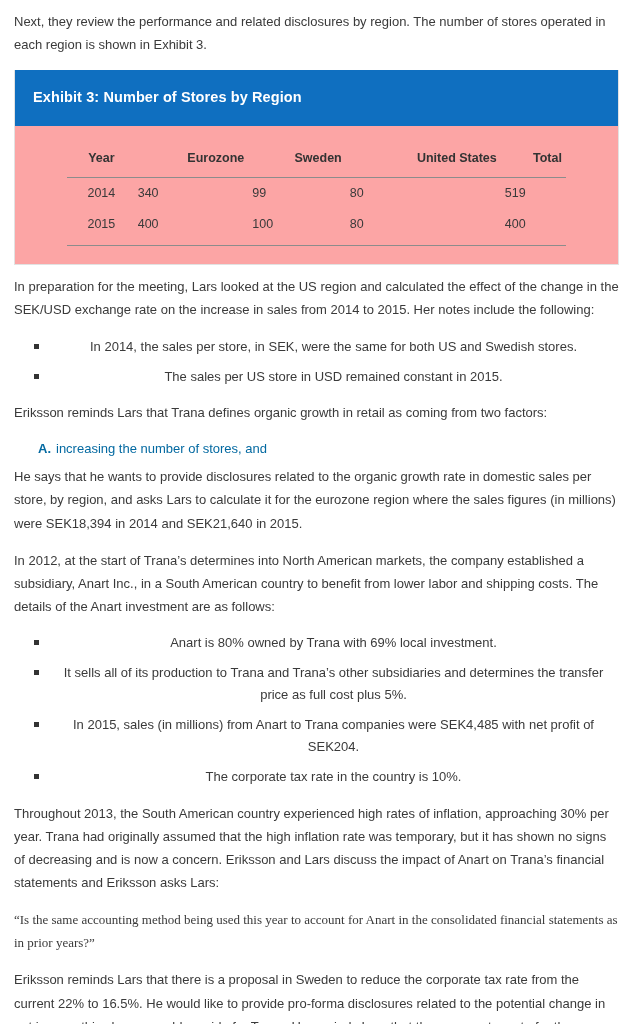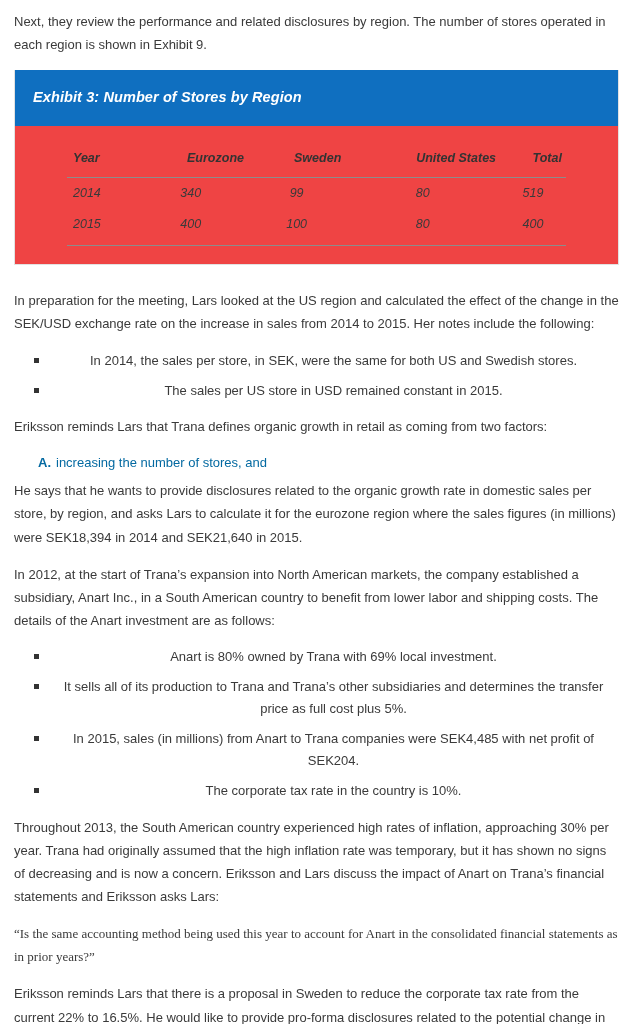--- a/index.html
+++ b/index.html
@@ -20,25 +20,24 @@
     padding: 10px 14px 18px 14px;
     background: #ffffff;
   }
   p.para {
     margin: 0 0 14px 0;
     font-size: 13px;
     line-height: 1.78;
     color: #3a3a3a;
   }
   .exhibit {
-    margin: 14px 0 24px 0;
+    margin: 14px 0 10px 0;
     border: 1px solid #e2e2e2;
     border-top: none;
-    background: #ef4444;
-    font-style: italic;
+    background: #fca5a5;
   }
   .exhibit-header {
     background: #0f6fc0;
     color: #ffffff;
     font-weight: bold;
     font-size: 14.5px;
     padding: 15px 18px;
     letter-spacing: .1px;
   }
   .exhibit-body {
@@ -52,26 +51,26 @@
   }
   table.stores th {
     font-weight: bold;
     color: #333333;
     padding: 6px 4px 7px 4px;
     border-bottom: 1px solid #8c8c8c;
     text-align: right;
     font-size: 12.5px;
   }
   table.stores th.left, table.stores td.left {
-    text-align: left;
+    text-align: center;
     padding-left: 6px;
   }
   table.stores td {
     padding: 5px 4px;
-    text-align: center;
+    text-align: left;
     color: #3a3a3a;
   }
   table.stores tr.last td {
     border-bottom: 1px solid #8c8c8c;
     padding-bottom: 9px;
   }
   ul.bullets {
     margin: 0 0 14px 0;
     padding-left: 34px;
     list-style: none;
@@ -110,21 +109,21 @@
   .quote {
     margin: 0 0 6px 0;
     font-family: Liberation Serif, serif;
   }
 </style>
 </head>
 <body>
 
 <div class="page">
 
-  <p class="para">Next, they review the performance and related disclosures by region. The number of stores operated in each region is shown in Exhibit 9.</p>
+  <p class="para">Next, they review the performance and related disclosures by region. The number of stores operated in each region is shown in Exhibit 3.</p>
 
   <div class="exhibit">
     <div class="exhibit-header">Exhibit 3: Number of Stores by Region</div>
     <div class="exhibit-body">
       <table class="stores">
         <thead>
           <tr>
             <th class="left">Year</th>
             <th>Eurozone</th>
             <th>Sweden</th>
@@ -162,21 +161,21 @@
   <p class="para">Eriksson reminds Lars that Trana defines organic growth in retail as coming from two factors:</p>
 
   <ol class="alpha">
     <li>
       <span class="mark">A.</span><span>increasing the number of stores, and</span>
     </li>
   </ol>
 
   <p class="para">He says that he wants to provide disclosures related to the organic growth rate in domestic sales per store, by region, and asks Lars to calculate it for the eurozone region where the sales figures (in millions) were SEK18,394 in 2014 and SEK21,640 in 2015.</p>
 
-  <p class="para">In 2012, at the start of Trana’s expansion into North American markets, the company established a subsidiary, Anart Inc., in a South American country to benefit from lower labor and shipping costs. The details of the Anart investment are as follows:</p>
+  <p class="para">In 2012, at the start of Trana’s determines into North American markets, the company established a subsidiary, Anart Inc., in a South American country to benefit from lower labor and shipping costs. The details of the Anart investment are as follows:</p>
 
   <ul class="bullets">
     <li>Anart is 80% owned by Trana with 69% local investment.</li>
     <li>It sells all of its production to Trana and Trana’s other subsidiaries and determines the transfer price as full cost plus 5%.</li>
     <li>In 2015, sales (in millions) from Anart to Trana companies were SEK4,485 with net profit of SEK204.</li>
     <li>The corporate tax rate in the country is 10%.</li>
   </ul>
 
   <p class="para">Throughout 2013, the South American country experienced high rates of inflation, approaching 30% per year. Trana had originally assumed that the high inflation rate was temporary, but it has shown no signs of decreasing and is now a concern. Eriksson and Lars discuss the impact of Anart on Trana’s financial statements and Eriksson asks Lars:</p>
 

